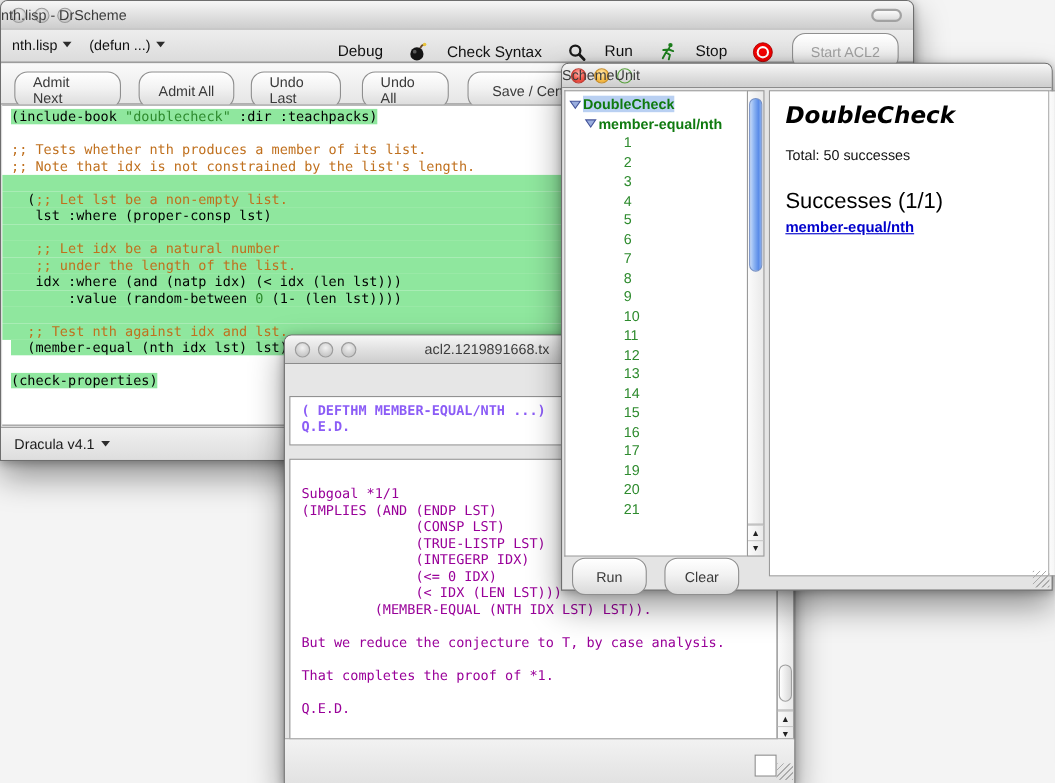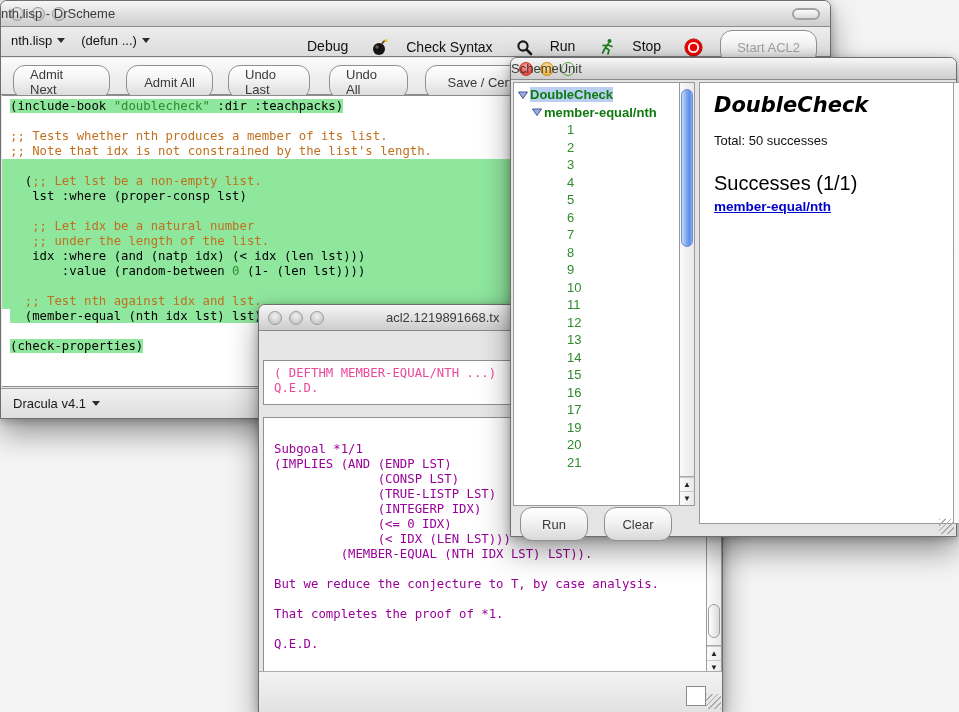--- a/index.html
+++ b/index.html
@@ -60,21 +60,21 @@
     border:2px solid #a2a2a2; border-radius:7px; background:linear-gradient(#fafafa,#dcdcdc); }
 
   
   #acl2 { left:258px; top:304px; width:465px; height:409px; background:#e6e6e6; z-index:2; }
   #acl2-btnrow { position:absolute; left:0; right:0; top:26px; height:29px; }
   #acl2-area1 { position:absolute; left:4px; right:4px; top:55px; height:45px;
     background:#fff; border:1px solid #919191; padding:5px 10px; }
   #acl2-area1 .proof-line, #acl2-area2 .proof-line {
     font-family:"DejaVu Sans Mono","Liberation Mono",monospace; font-size:12.3px;
     line-height:15px; white-space:pre; }
-  #acl2-area1 .proof-line { color:#ec4899; }
+  #acl2-area1 .proof-line { color:#8b5cf6;font-weight:bold; }
   #acl2-area2 { position:absolute; left:4px; width:444px; top:112px; height:256px;
     background:#fff; border:1px solid #919191; padding:24px 10px 0; overflow:hidden; }
   #acl2-area2 .proof-line { color:#990099; }
   .vscroll { position:absolute; width:16px; background:linear-gradient(90deg,#fbfbfb,#e9e9e9);
     border:1px solid #9a9a9a; }
   #acl2-scroll { left:447px; top:112px; height:258px; }
   .scroll-arrows { position:absolute; left:0; right:0; bottom:0; border-top:1px solid #aaa; }
   .scroll-arrow { height:14px; display:flex; align-items:center; justify-content:center;
     font-size:8px; color:#222; border-top:1px solid #c9c9c9; }
   .thumb-white { position:absolute; left:1px; right:1px; height:34px; border:1px solid #9e9e9e;

